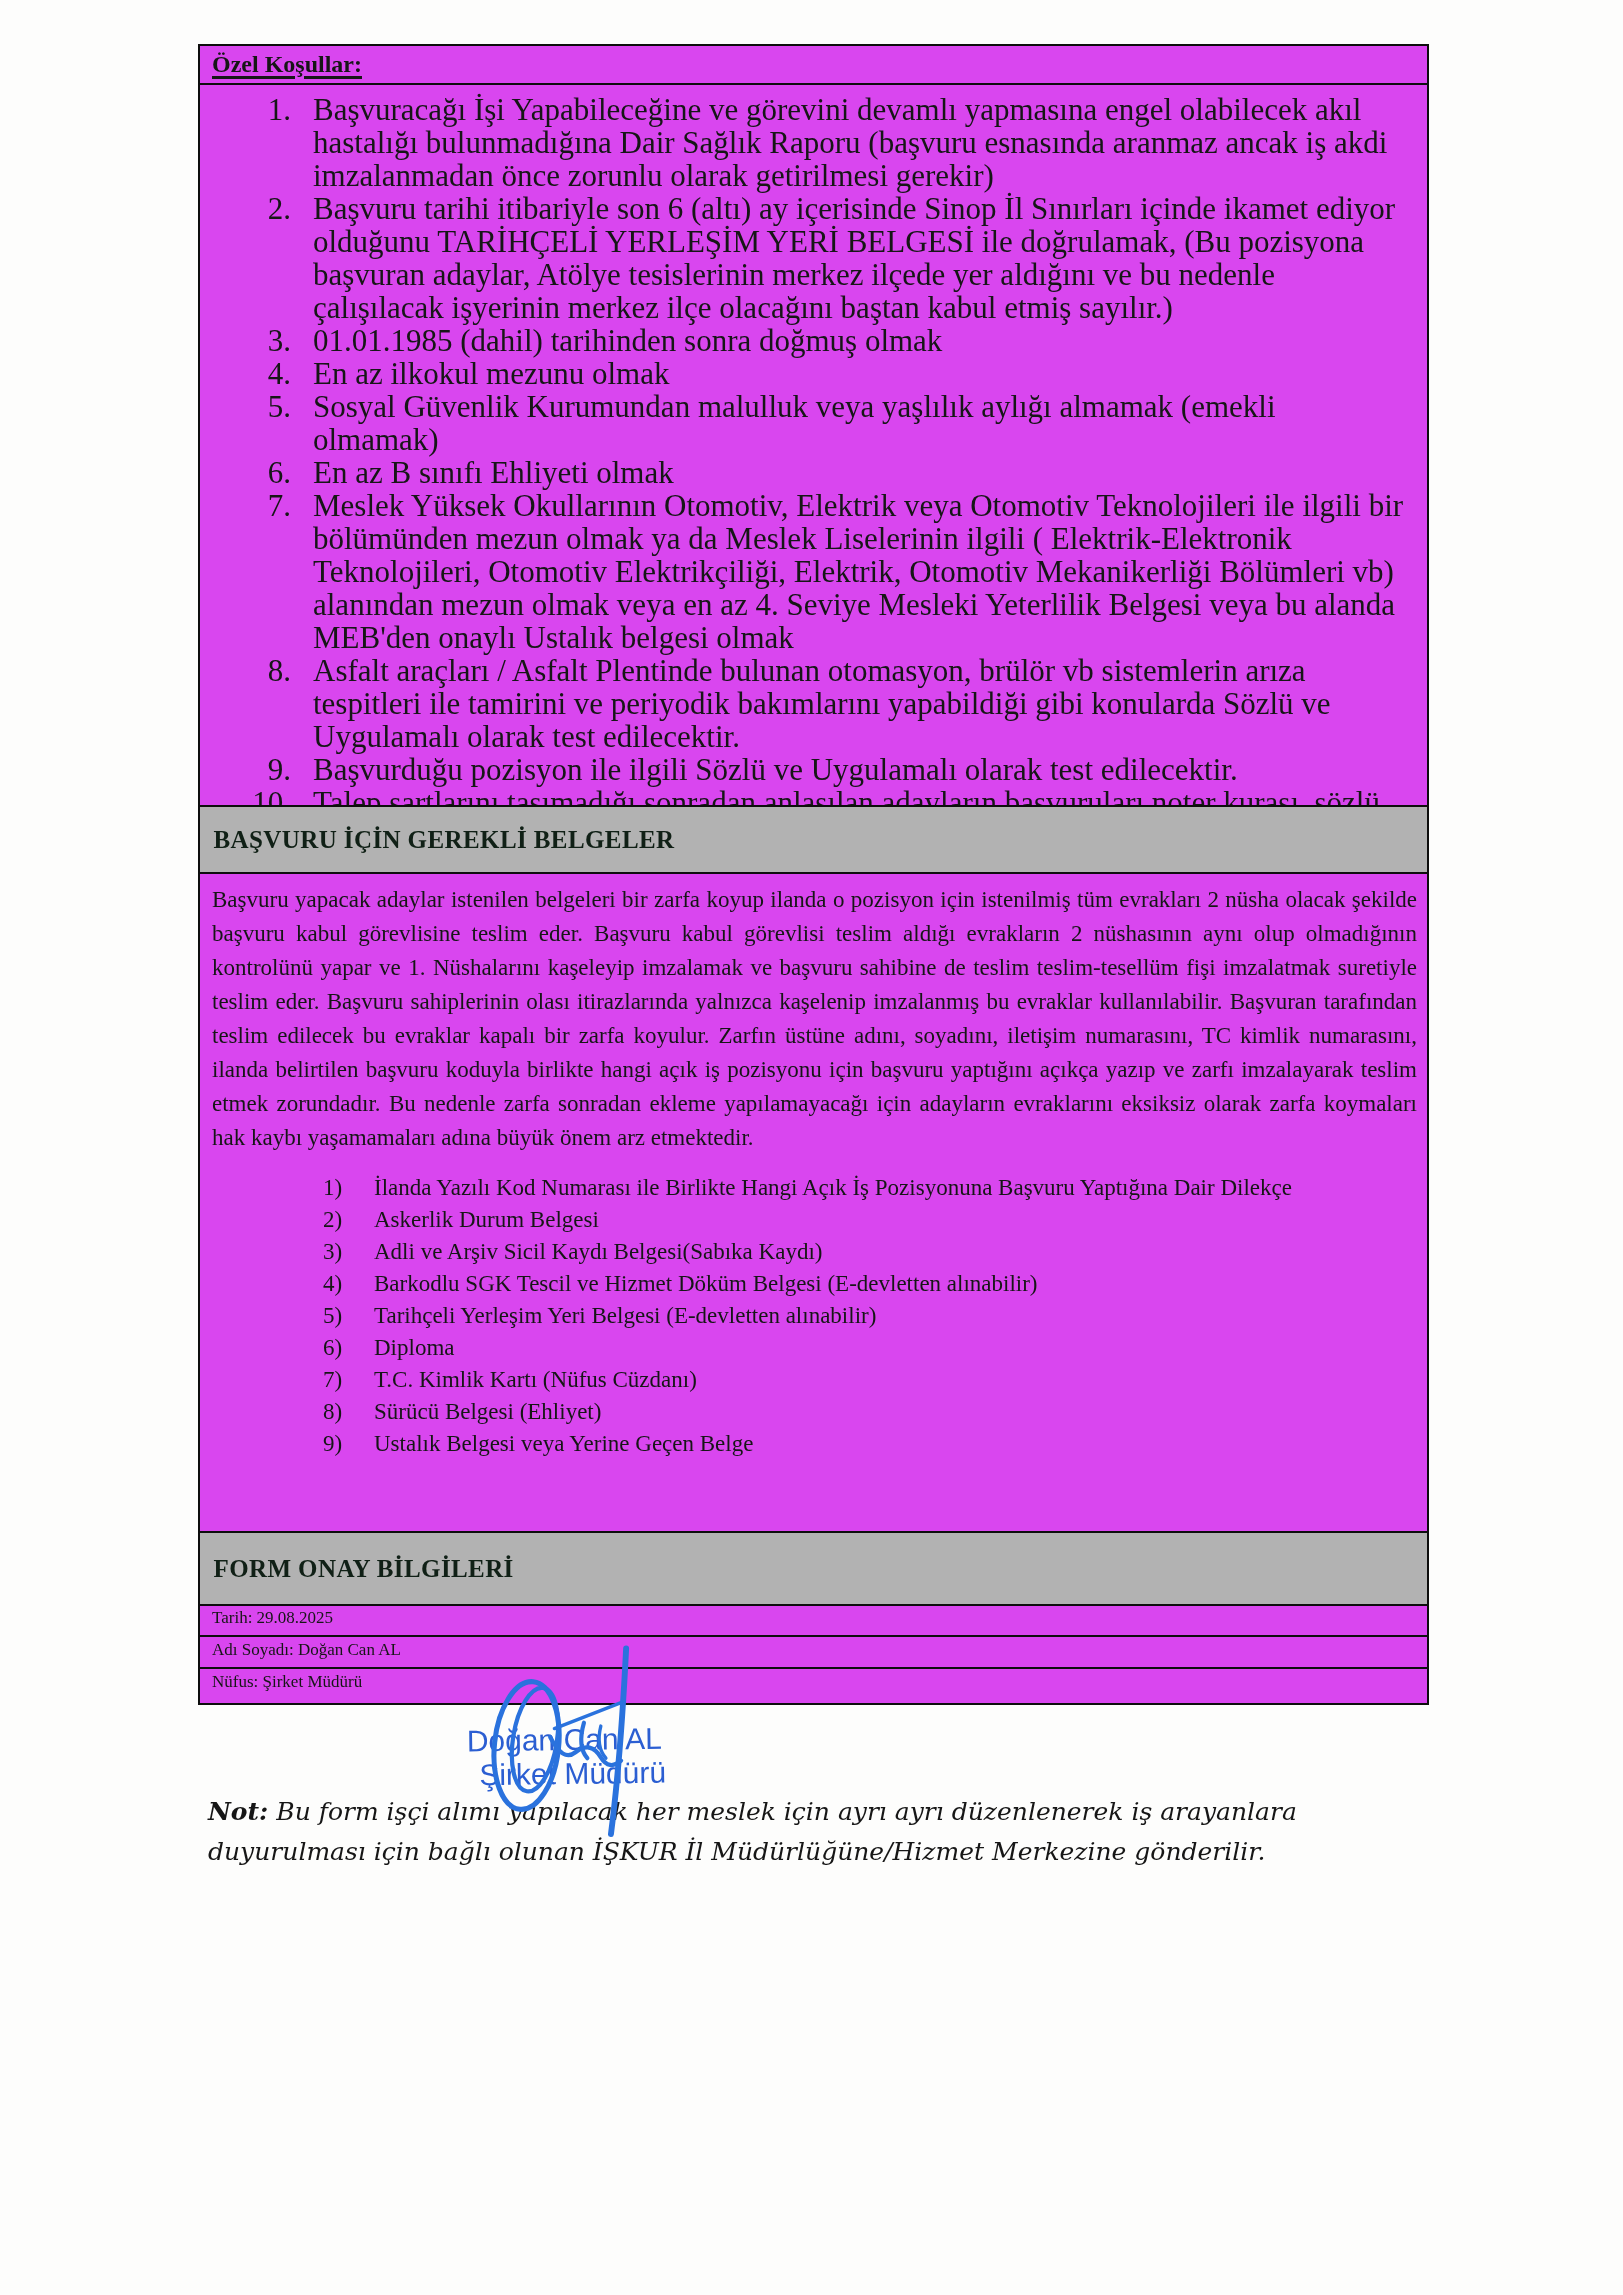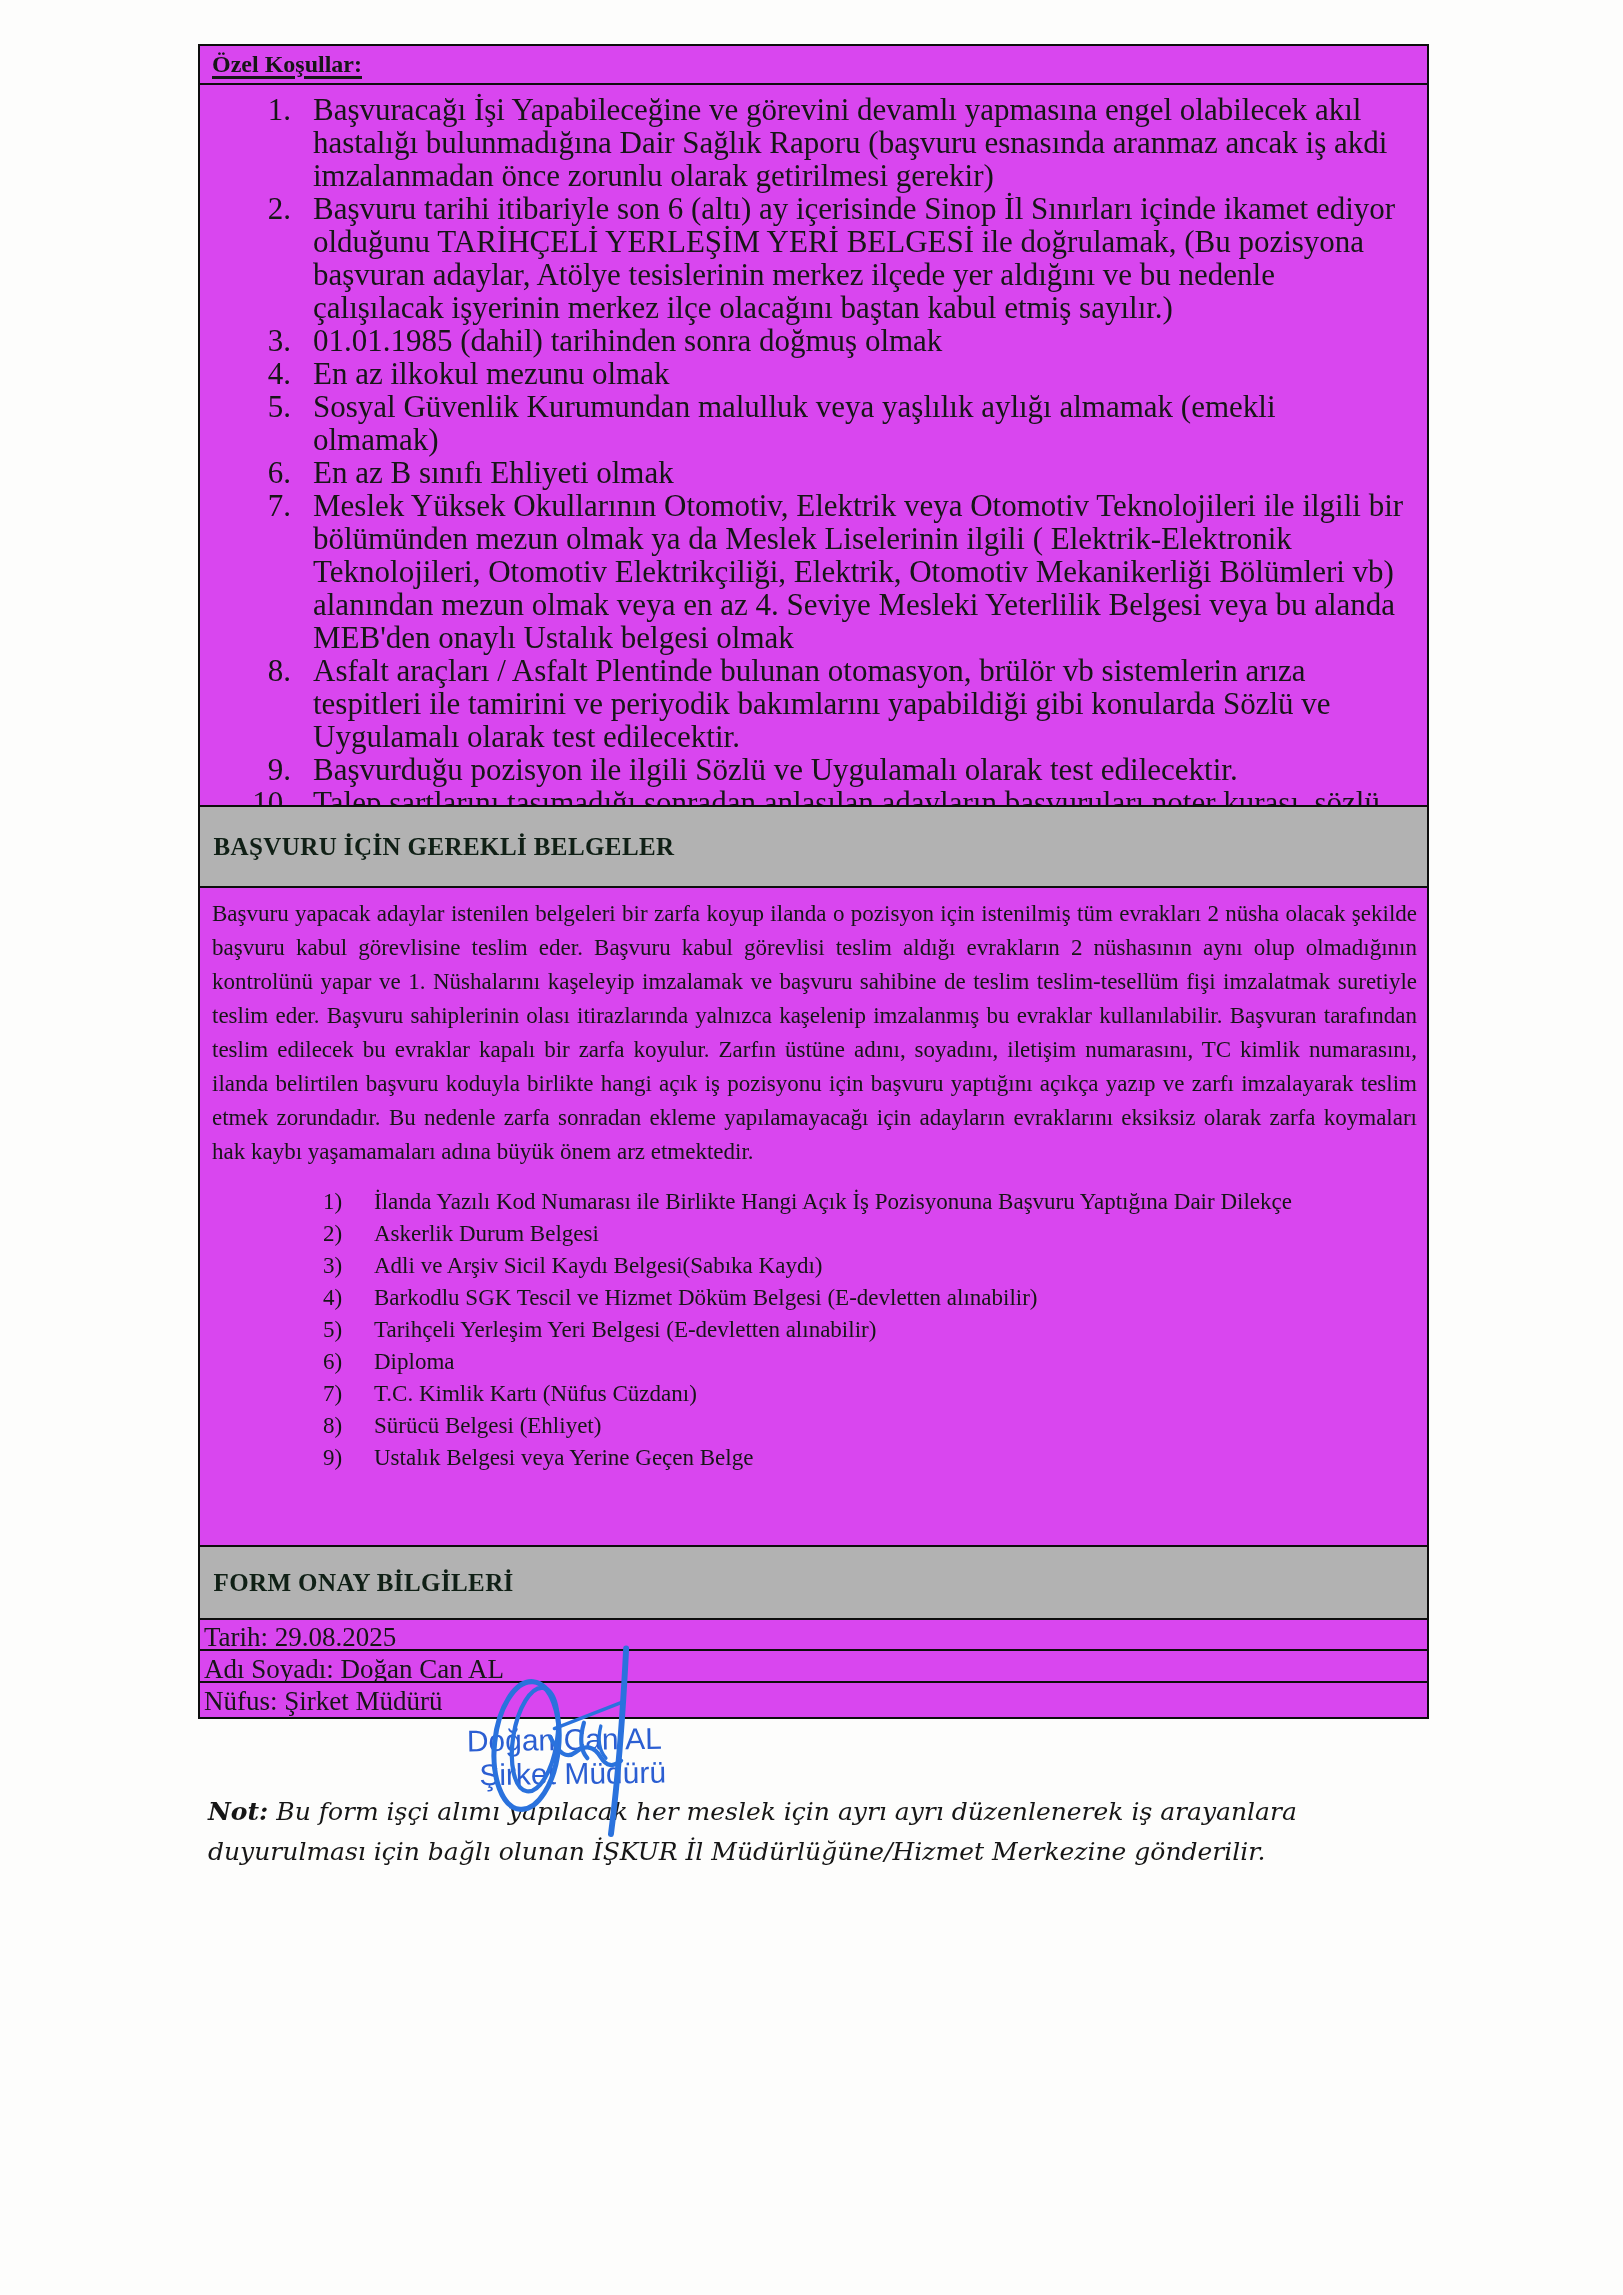--- a/index.html
+++ b/index.html
@@ -43,42 +43,42 @@
     content:counter(c) ".";
     position:absolute;left:0;top:0;width:91px;text-align:right;
   }
 
   
   .row-band{background:var(--band-gray);display:flex;align-items:center;}
   .row-band .band-title{
     padding-left:13.5px;font-size:25px;font-weight:bold;color:#102016;
     letter-spacing:0.4px;
   }
-  .band-b{height:81px;}
+  .band-b{height:67px;}
   .band-c{height:73px;}
 
   
   .row-body-b{height:659px;}
   .para{
     margin:0;padding:8.5px 10px 0 12px;
     font-size:23px;line-height:34px;text-align:justify;
   }
   ol.doc-list{margin:17px 0 0 0;padding:0;list-style:none;counter-reset:d;}
   ol.doc-list>li{
     counter-increment:d;position:relative;
     padding-left:174px;padding-right:101px;
     font-size:23px;line-height:32px;
   }
   ol.doc-list>li::before{
     content:counter(d) ")";
     position:absolute;left:123px;top:0;width:47px;text-align:left;
   }
 
   
-  .row-field{font-size:27px;padding-left:4px;}
+  .row-field{font-size:17px;padding-left:12px;}
   .row-tarih{height:31px;padding-top:1.7px;}
   .row-adi{height:32px;padding-top:2.5px;}
   .row-unvani{height:34px;padding-top:3.4px;}
   .row-kase{height:74px;padding-top:25px;}
 
   
   .stamp{
     position:absolute;left:467px;top:1723px;z-index:4;
     font-family:"Liberation Sans","DejaVu Sans",sans-serif;
     color:var(--stamp-blue);

